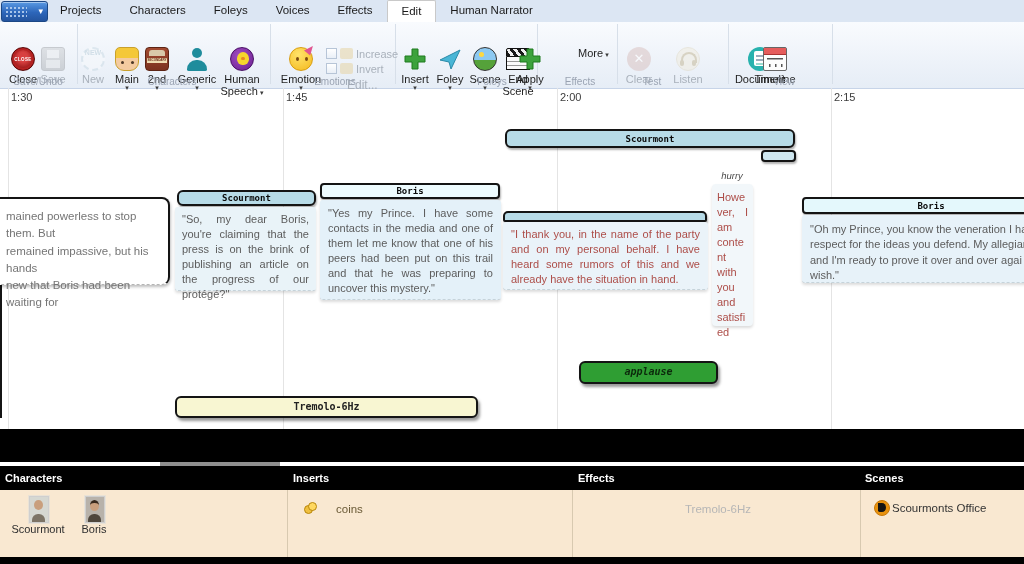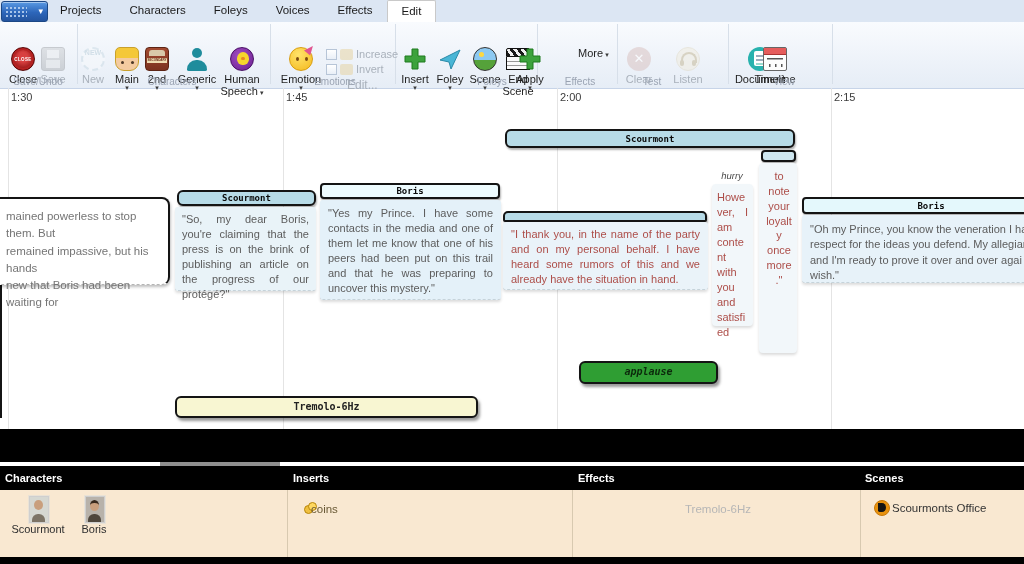--- a/index.html
+++ b/index.html
@@ -27,21 +27,21 @@
   .glabel{position:absolute;bottom:1px;transform:translateX(-50%);font-size:10px;color:#9aa3b2;white-space:nowrap;}
   .rbtn{position:absolute;top:25px;width:44px;text-align:center;font-size:11px;line-height:12px;color:#1e1e1e;cursor:default;}
   .rbtn .lbl{display:block;}
   .rbtn.dis{color:#a9b1bb;}
   .rbtn.dis .ic{opacity:.5;filter:grayscale(55%);}
   .drop .lbl::after{content:"▾";display:block;font-size:7px;line-height:6px;color:#3a3a3a;
           font-family:"DejaVu Sans",sans-serif;}
   .dropin .lbl::after{content:" ▾";font-size:7px;color:#3a3a3a;font-family:"DejaVu Sans",sans-serif;}
   .morebtn{position:absolute;left:578px;top:25px;font-size:11px;color:#1e1e1e;}
   .morebtn::after{content:" ▾";font-size:7px;color:#3a3a3a;font-family:"DejaVu Sans",sans-serif;}
-  .chkrow{position:absolute;left:326px;display:flex;align-items:flex-end;gap:3px;font-size:11px;color:#a9b1bb;}
+  .chkrow{position:absolute;left:326px;display:flex;align-items:flex-start;gap:3px;font-size:11px;color:#a9b1bb;}
   .chk{width:9px;height:9px;border:1px solid #b7c5d7;background:linear-gradient(#fff,#e9eff7);}
   .mini{width:13px;height:11px;border-radius:2px;background:#e6d3a4;opacity:.55;}
   .editmore{position:absolute;left:347px;top:56px;font-size:12px;color:#a9b1bb;}
 
   
   .ic{position:relative;display:block;width:24px;height:24px;margin:0 auto 2px;box-sizing:border-box;}
   .ic-close{border-radius:50%;background:radial-gradient(circle at 50% 42%,#d84040 28%,#8e1212 76%);
             border:1px solid #5a0808;box-shadow:inset 0 0 0 2px #b52222;}
   .ic-close::after{content:"CLOSE";position:absolute;left:0;right:0;top:9px;text-align:center;
             font:bold 4.5px "Liberation Sans",sans-serif;color:#fff;letter-spacing:.4px;}
@@ -152,21 +152,21 @@
   .avatar::before{content:"";position:absolute;left:4px;top:3px;width:9px;height:10px;border-radius:50%;background:#c99f7d;}
   #av-boris::before{border-top:3px solid #38291d;height:8px;}
   .avatar::after{content:"";position:absolute;left:2px;bottom:0;width:13px;height:8px;border-radius:6px 6px 0 0;background:#7d7466;}
   #av-boris::after{background:#4e463c;}
   .char-name{position:absolute;top:523px;width:60px;text-align:center;font-size:11px;color:#2e2e2e;}
   .ic-coins{position:absolute;left:304px;top:502px;width:14px;height:12px;}
   .ic-coins::before{content:"";position:absolute;left:0;top:3px;width:7px;height:7px;border-radius:50%;
         background:#f0c040;border:1px solid #b8860a;}
   .ic-coins::after{content:"";position:absolute;left:4px;top:0;width:7px;height:7px;border-radius:50%;
         background:#ffd860;border:1px solid #b8860a;}
-  #coins-label{position:absolute;left:311px;top:503px;font-size:11.5px;color:#6a5a36;}
+  #coins-label{position:absolute;left:336px;top:503px;font-size:11.5px;color:#6a5a36;}
   #effect-item{position:absolute;left:660px;top:503px;width:116px;text-align:center;font-size:11.5px;color:#b6b6b6;}
   .ic-sceneth{position:absolute;left:874px;top:500px;width:14px;height:14px;border-radius:50%;
         background:#e8920e;border:1px solid #c87808;}
   .ic-sceneth::before{content:"";position:absolute;left:3px;top:2px;width:8px;height:9px;background:#141414;
         border-radius:0 50% 50% 20%;}
   #scene-label{position:absolute;left:892px;top:502px;font-size:11.5px;color:#333;}
 </style>
 </head>
 <body>
 
@@ -174,20 +174,21 @@
 
   <div class="tabbar">
     <div class="apppill"></div>
     <div class="tabs">
       <div class="tab">Projects</div>
       <div class="tab">Characters</div>
       <div class="tab">Foleys</div>
       <div class="tab">Voices</div>
       <div class="tab">Effects</div>
       <div class="tab active">Edit</div>
+      <div class="tab">Human Narrator</div>
     </div>
   </div>
 
   <div class="ribbon">
     <div class="rsep" style="left:77px"></div>
     <div class="rsep" style="left:270px"></div>
     <div class="rsep" style="left:395px"></div>
     <div class="rsep" style="left:537px"></div>
     <div class="rsep" style="left:617px"></div>
     <div class="rsep" style="left:728px"></div>
@@ -321,21 +322,20 @@
 
   <div class="bhead" id="sc2-head">Scourmont</div>
 
   <div class="bhead" id="seg1-head"></div>
   <div class="bbody red" id="seg1-body">"I thank you, in the name of the party and on my personal behalf. I have heard some rumors of this and we already have the situation in hand.</div>
 
   <div id="hurry-label">hurry</div>
   <div class="bbody red" id="seg2-body">However, I am content with you and satisfied</div>
 
   <div class="bhead" id="seg3-head"></div>
-  <div class="bbody red" id="seg3-body">to note your loyalty once more."</div>
 
   <div class="bhead" id="b2-head">Boris</div>
   <div class="bbody" id="b2-body">"Oh my Prince, you know the veneration I have
 respect for the ideas you defend. My allegianc
 and I'm ready to prove it over and over agai
 wish."</div>
 
   <div class="bar" id="bar-applause">applause</div>
   <div class="bar" id="bar-tremolo">Tremolo-6Hz</div>
 

